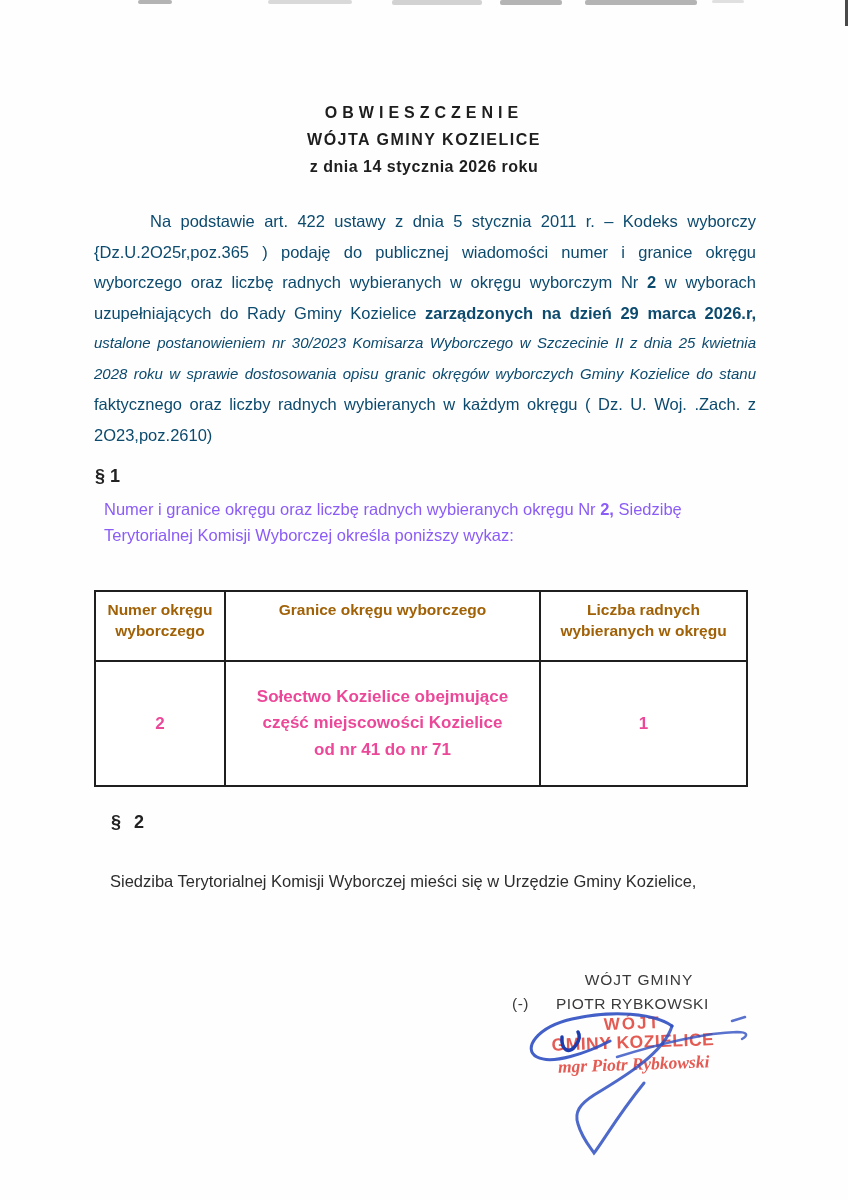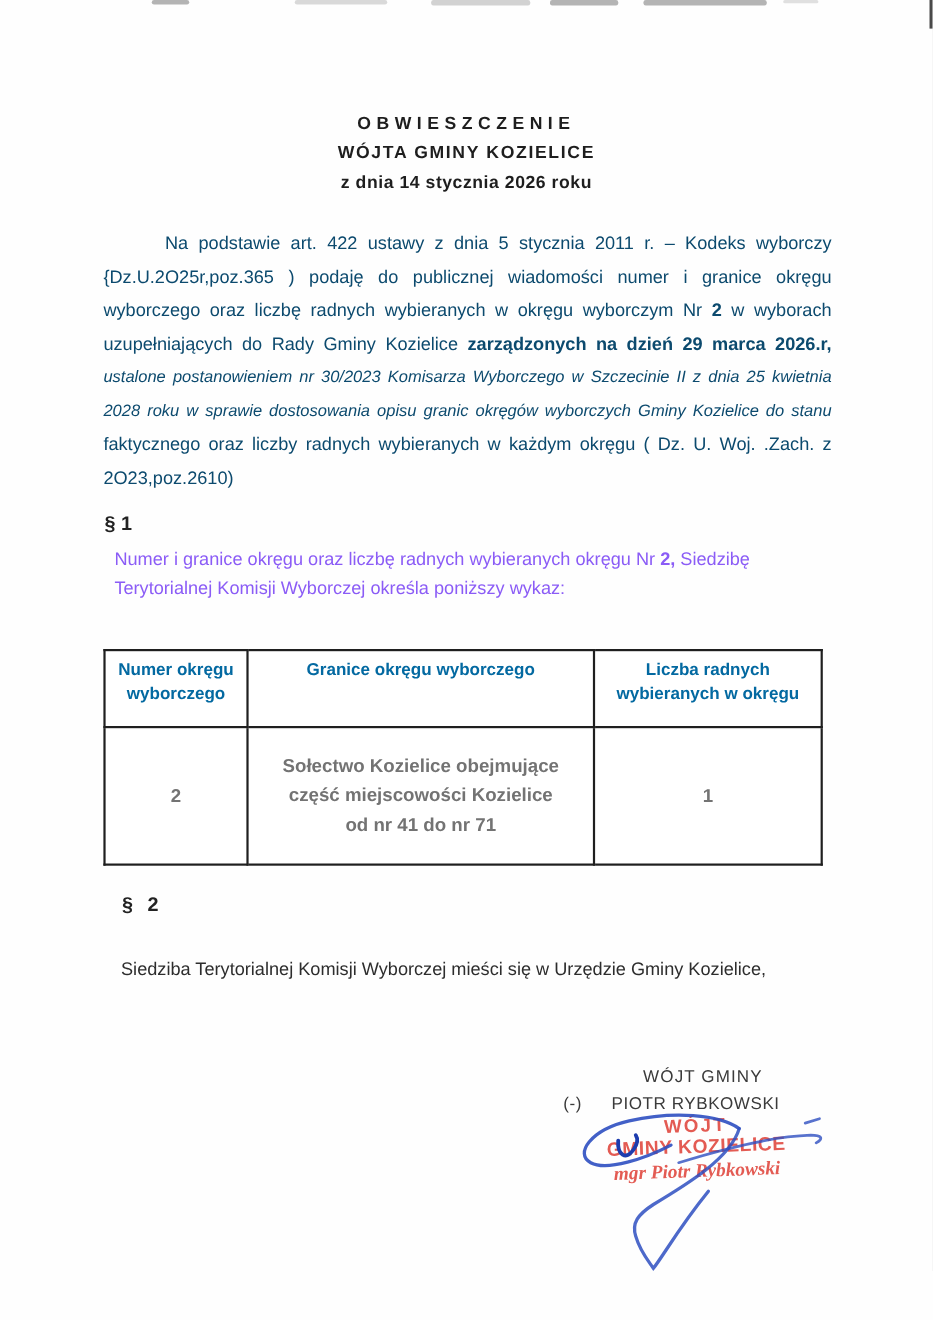--- a/index.html
+++ b/index.html
@@ -25,22 +25,22 @@
   .jline.tight{font-size:15px;font-style:italic;}
   .jline.last{text-align:left;text-align-last:left;}
   .b{font-weight:bold;}
   
   .s1-heading{position:absolute;left:95px;top:466px;font-size:18px;font-weight:bold;color:#222;}
   .s1-text{position:absolute;left:104px;top:497px;width:625px;font-size:16.5px;line-height:25.5px;color:#8b5cf6;}
   
   .otable{position:absolute;left:94px;top:590px;border-collapse:collapse;background:#fff;}
   .otable td{border:2px solid #1f1f1f;text-align:center;}
   .otable .hdr{height:60px;vertical-align:top;padding-top:7px;font-weight:bold;
-    font-size:15.5px;line-height:21px;color:#0369a1;}
-  .otable .bdy{height:121px;vertical-align:middle;color:#737373;}
+    font-size:15.5px;line-height:21px;color:#a16207;}
+  .otable .bdy{height:121px;vertical-align:middle;color:#ec4899;}
   .col-num{width:126px;}
   .col-gra{width:311px;}
   .col-licz{width:203px;}
   .cell-bound{font-weight:bold;font-size:17px;line-height:26.5px;padding:0 26px;}
   .cell-val{font-weight:bold;font-size:17px;}
   
   .s2-heading{position:absolute;left:111px;top:812px;font-size:18px;font-weight:bold;letter-spacing:4px;color:#222;}
   .s2-text{position:absolute;left:110px;top:869px;width:645px;font-size:16.5px;line-height:25.5px;color:#2d2d2d;}
   
   .sig-typed{position:absolute;left:512px;top:971px;font-size:15.5px;color:#3a3a3a;line-height:17px;}

